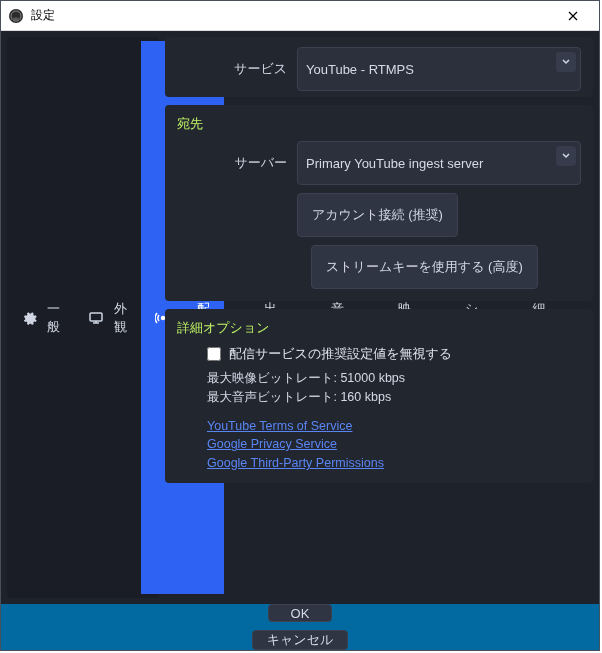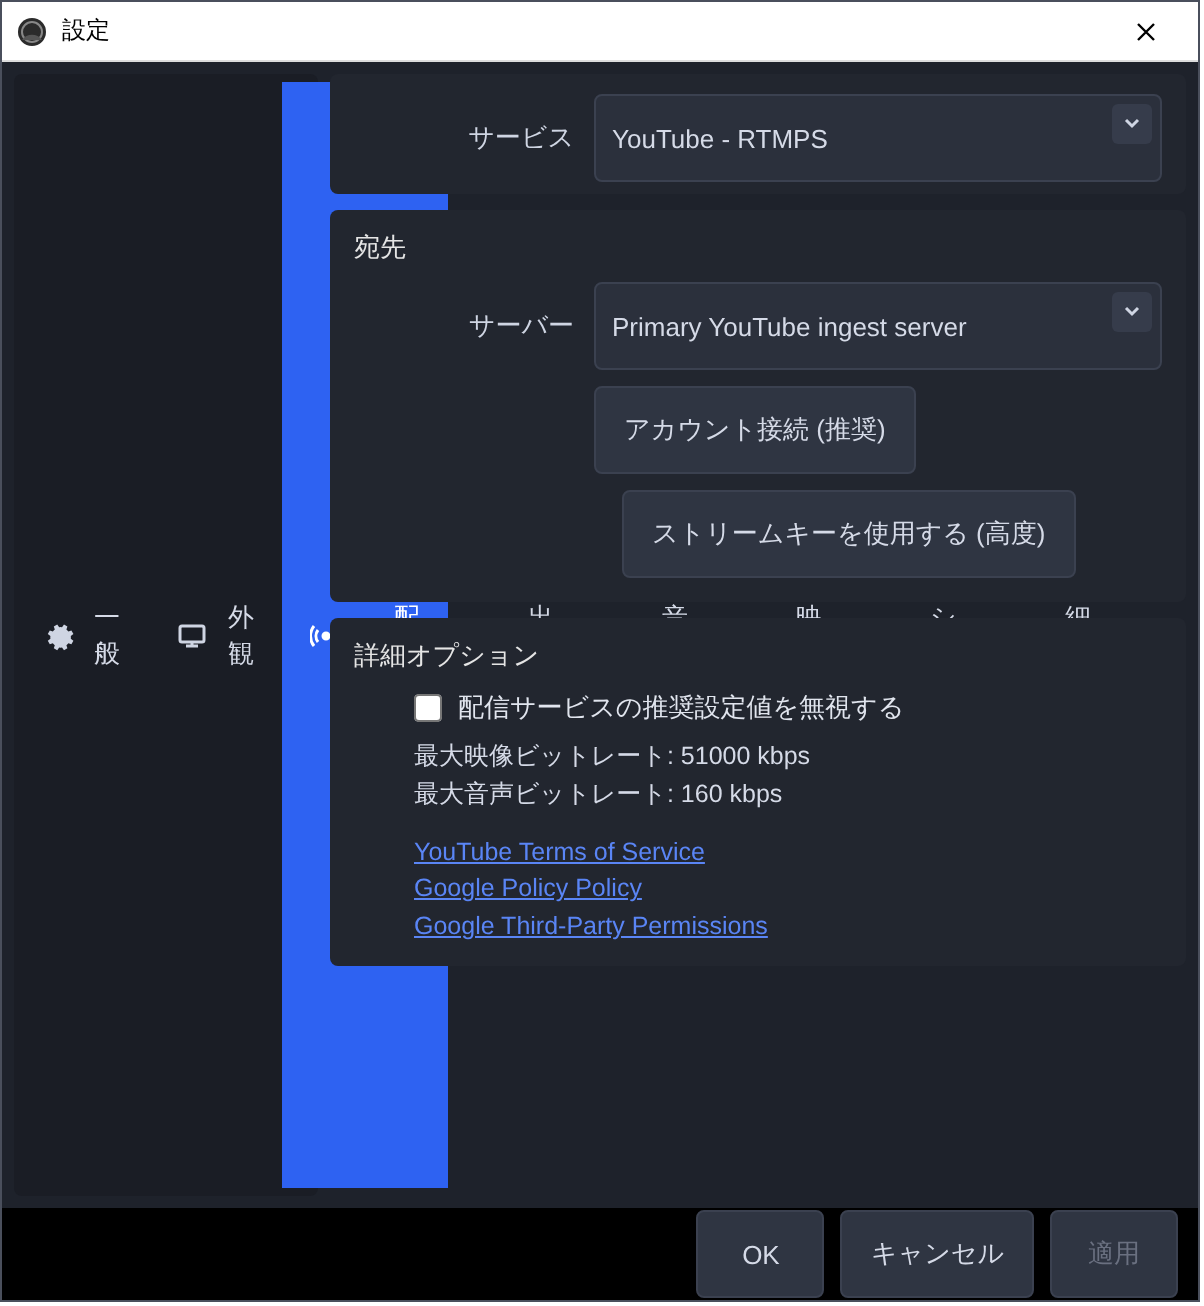--- a/index.html
+++ b/index.html
@@ -77,21 +77,21 @@
     flex-direction: column;
     gap: 8px;
     min-height: 0;
   }
   .panel {
     background: #22262f;
     border-radius: 4px;
     padding: 10px 12px;
   }
   .panel-title {
-    color: #e5e5e5;
+    color: #bef264;
     font-size: 13px;
     margin-bottom: 8px;
   }
   .form-row {
     display: flex;
     align-items: center;
     gap: 10px;
     margin-bottom: 8px;
   }
   .form-row .label {
@@ -154,27 +154,28 @@
   .info-text { font-size: 12.5px; color: #d5dae7; line-height: 1.5; }
   .link {
     color: #5a85f5;
     text-decoration: underline;
     font-size: 12.5px;
     display: block;
     line-height: 1.5;
   }
   .links { margin-top: 10px; }
   .footer {
-    background: #000000;
+    background: #0369a1;
     height: 46px;
     display: flex;
     align-items: center;
     justify-content: flex-end;
     padding: 0 10px;
     gap: 8px;
+    flex-direction: column;
   }
   .footer .btn { min-width: 64px; justify-content: center; }
   .footer .btn.disabled { color: #6a7080; }
   .flex-fill { flex: 1; }
   svg { display: block; }
 </style>
 </head>
 <body>
 
 <div class="window">
@@ -313,34 +314,31 @@
         <div class="panel-title">詳細オプション</div>
         <div class="info-block">
           <label class="checkbox-row">
             <input type="checkbox" style="">
             <span>配信サービスの推奨設定値を無視する</span>
           </label>
           <div class="info-text">最大映像ビットレート: 51000 kbps</div>
           <div class="info-text">最大音声ビットレート: 160 kbps</div>
           <div class="links">
             <a href="#" class="link">YouTube Terms of Service</a>
-            <a href="#" class="link">Google Policy Policy</a>
+            <a href="#" class="link">Google Privacy Service</a>
             <a href="#" class="link">Google Third-Party Permissions</a>
           </div>
         </div>
       </div>
 
       <div class="flex-fill"></div>
     </div>
   </div>
 
   <div class="footer">
     <div class="btn">
         <span>OK</span>
       </div>
     <div class="btn">
         <span>キャンセル</span>
       </div>
-    <div class="btn disabled">
-        <span>適用</span>
-      </div>
   </div>
 </div>
 
 </body></html>

